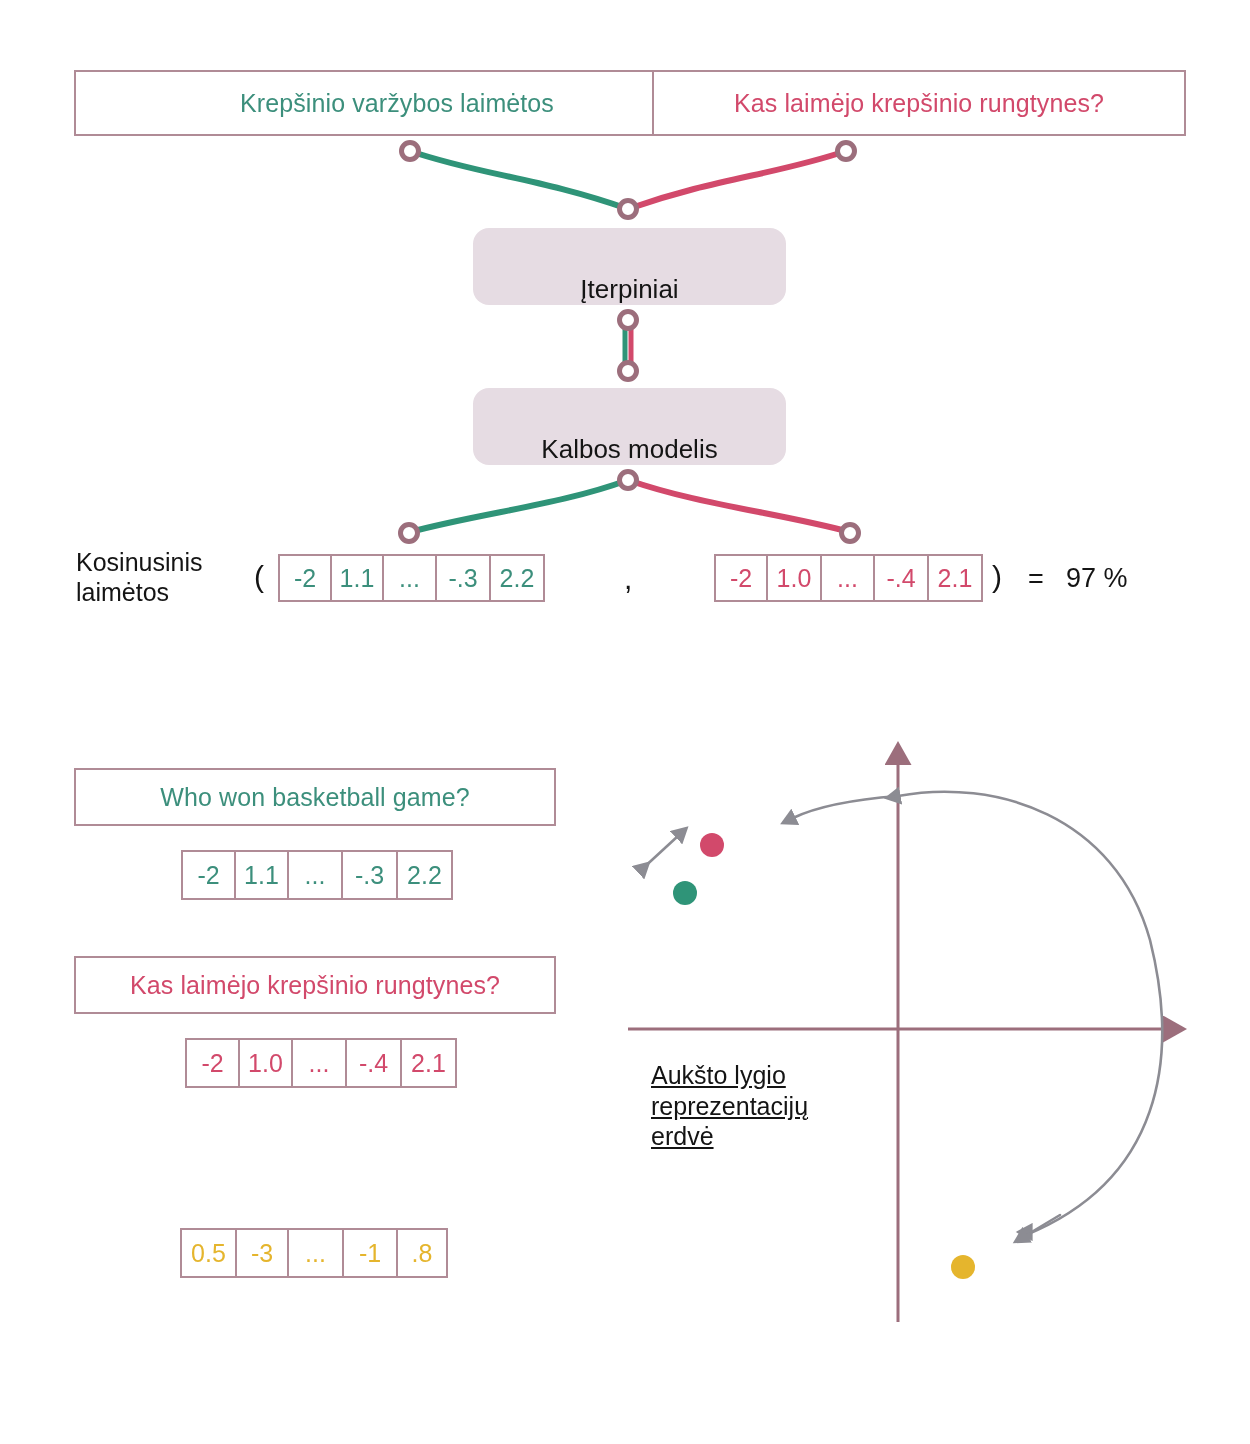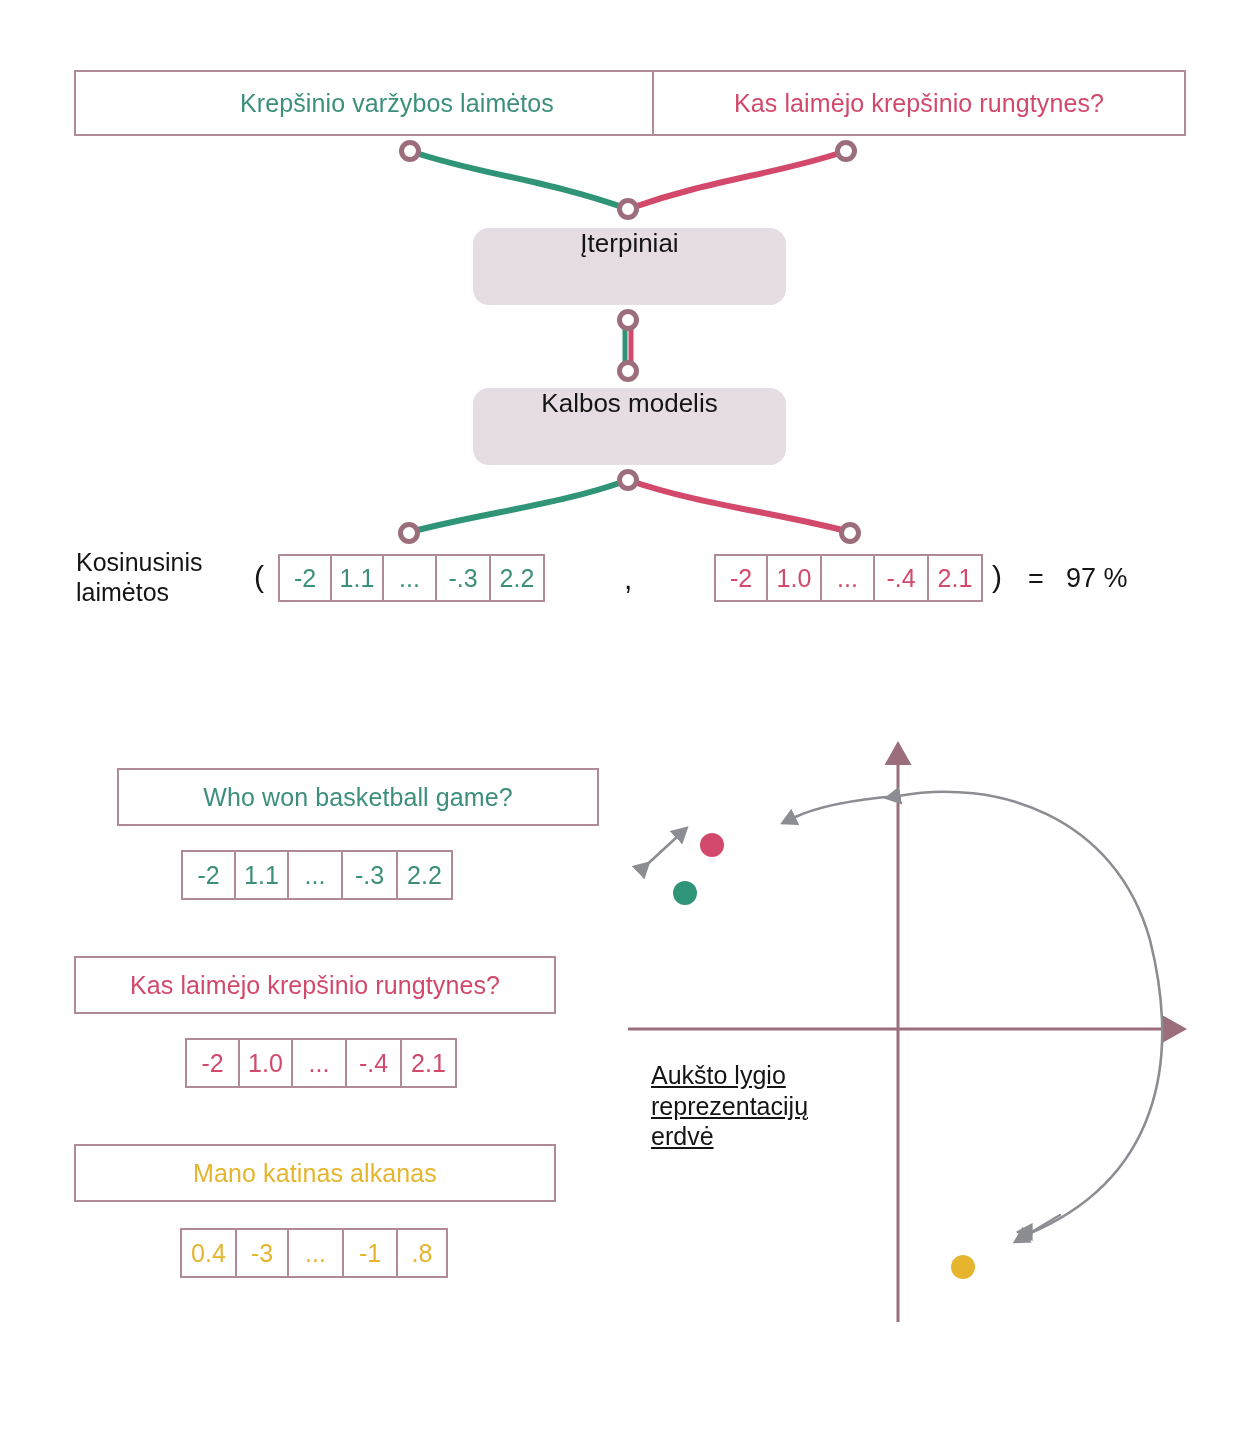--- a/index.html
+++ b/index.html
@@ -47,21 +47,21 @@
   .qbox.pink   { color: #d2496b; }
   .qbox.yellow { color: #e5b52d; }
 
   
   .modelbox {
     position: absolute;
     box-sizing: border-box;
     background: #e6dce3;
     border-radius: 16px;
     display: flex;
-    align-items: flex-start;
+    align-items: flex-end;
     justify-content: center;
     font-size: 26px;
     color: #141414;
   }
 
   
   .vector {
     position: absolute;
     display: flex;
     box-sizing: border-box;
@@ -218,21 +218,21 @@
       <div class="cell" style="width: 56px; height: 48px;">-.4</div>
       <div class="cell" style="width: 56px; height: 48px;">2.1</div>
     </div>
 
   <div class="glyph" style="left:992px; top:560px;">)</div>
 
   <div class="pct" style="left:1028px; top:564px;">=</div>
 
   <div class="pct" style="left:1066px; top:563px;">97 %</div>
 
-  <div class="qbox green" style="left:74px; top:768px; width:482px; height:58px;margin-left:43px;">
+  <div class="qbox green" style="left:74px; top:768px; width:482px; height:58px;">
     <span>Who won basketball game?</span>
   </div>
   <div class="vector green" id="ex-vector-0" style="left:181px; top:850px;">
       <div class="cell" style="width: 55px; height: 50px;">-2</div>
       <div class="cell" style="width: 55px; height: 50px;">1.1</div>
       <div class="cell" style="width: 56px; height: 50px;">...</div>
       <div class="cell" style="width: 57px; height: 50px;">-.3</div>
       <div class="cell" style="width: 57px; height: 50px;">2.2</div>
     </div>
 
@@ -240,25 +240,22 @@
     <span>Kas laimėjo krepšinio rungtynes?</span>
   </div>
   <div class="vector pink" id="ex-vector-1" style="left:185px; top:1038px;">
       <div class="cell" style="width: 55px; height: 50px;">-2</div>
       <div class="cell" style="width: 55px; height: 50px;">1.0</div>
       <div class="cell" style="width: 56px; height: 50px;">...</div>
       <div class="cell" style="width: 57px; height: 50px;">-.4</div>
       <div class="cell" style="width: 57px; height: 50px;">2.1</div>
     </div>
 
-  <div class="qbox yellow" style="left:74px; top:1144px; width:482px; height:58px;">
-    <span>Mano katinas alkanas</span>
-  </div>
   <div class="vector yellow" id="ex-vector-2" style="left:180px; top:1228px;">
-      <div class="cell" style="width: 57px; height: 50px;">0.4</div>
+      <div class="cell" style="width: 57px; height: 50px;">0.5</div>
       <div class="cell" style="width: 54px; height: 50px;">-3</div>
       <div class="cell" style="width: 57px; height: 50px;">...</div>
       <div class="cell" style="width: 56px; height: 50px;">-1</div>
       <div class="cell" style="width: 52px; height: 50px;">.8</div>
     </div>
 
   <div class="plot-caption" style="left:651px; top:1060px;">
     <div>Aukšto lygio</div>
     <div>reprezentacijų</div>
     <div>erdvė</div>

